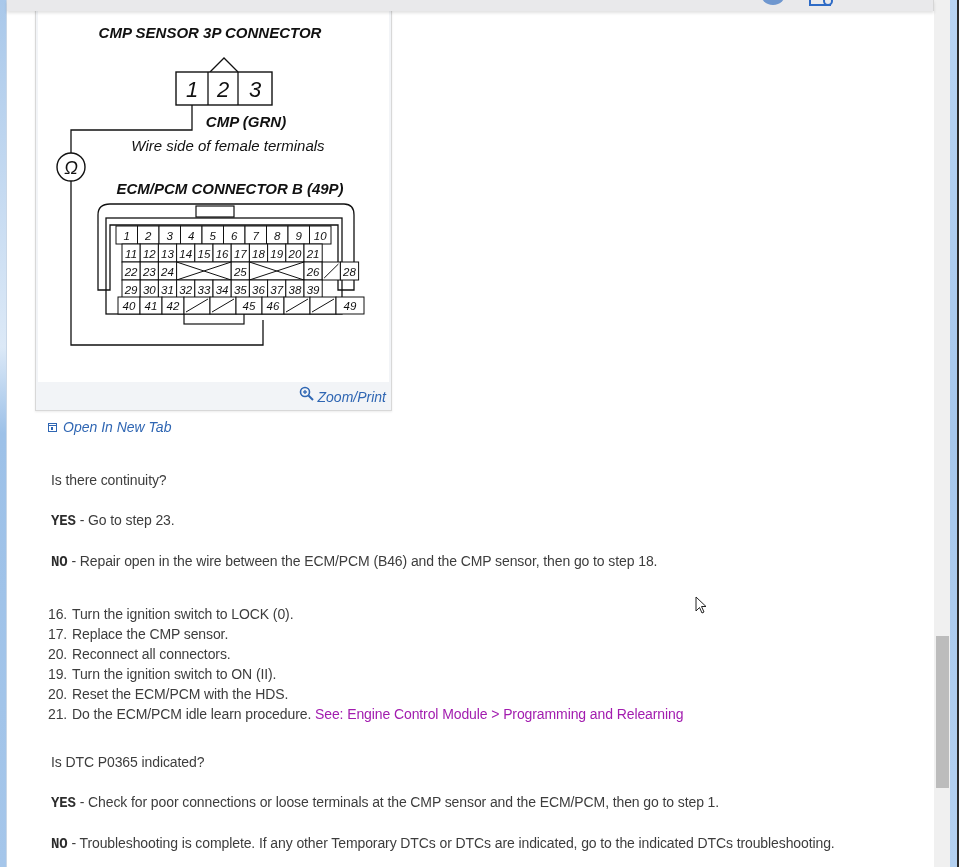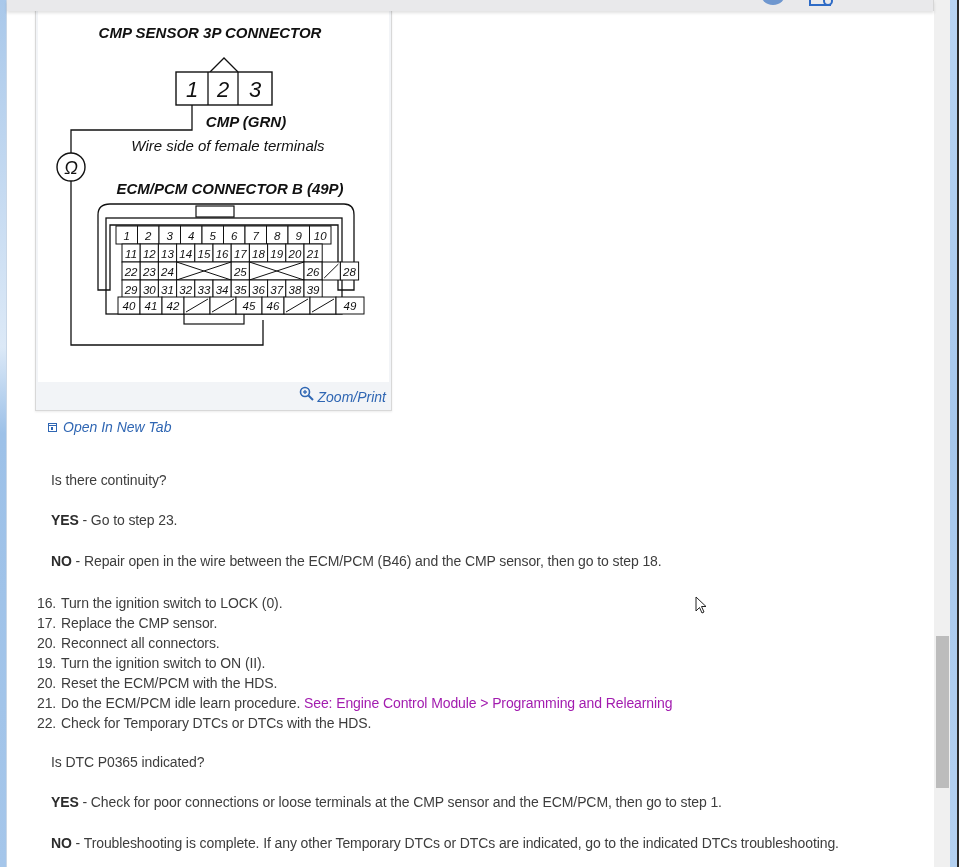--- a/index.html
+++ b/index.html
@@ -87,22 +87,22 @@
   }
   .zoom-print .zoom-label { margin-top: 3px; }
   .mag-icon { width: 16px; height: 16px; }
 
   
   .content {
     position: absolute; left: 0; top: 0; width: 927px;
     font-size: 14px; color: #3d3d3d; letter-spacing: -0.1px;
   }
   .para { position: absolute; left: 51px; white-space: nowrap; }
-  .para b { color: #2c2c2c; font-weight: bold; }
-  .steps { position: absolute; left: 36px; top: 593px; margin: 1px; padding: 0; list-style: none; }
+  .para b { color: #2c2c2c; font-weight: bold; font-family: Liberation Mono, monospace; }
+  .steps { position: absolute; left: 36px; top: 593px; margin: 12px; padding: 0; list-style: none; }
   .steps li { height: 20px; line-height: 18px; white-space: nowrap; }
   .steps .num { display: inline-block; width: 24px; }
   .link { color: #a21caf; cursor: pointer; }
 
   .cursor { position: absolute; left: 695px; top: 596px; }
 </style>
 </head>
 <body>
 
 <div class="win-edge-left"></div>
@@ -274,21 +274,20 @@
     <b>NO</b><span> - Repair open in the wire between the ECM/PCM (B46) and the CMP sensor, then go to step 18.</span>
   </div>
 
   <ol class="steps">
     <li><span class="num">16.</span><span>Turn the ignition switch to LOCK (0).</span></li>
     <li><span class="num">17.</span><span>Replace the CMP sensor.</span></li>
     <li><span class="num">20.</span><span>Reconnect all connectors.</span></li>
     <li><span class="num">19.</span><span>Turn the ignition switch to ON (II).</span></li>
     <li><span class="num">20.</span><span>Reset the ECM/PCM with the HDS.</span></li>
     <li><span class="num">21.</span><span>Do the ECM/PCM idle learn procedure. </span><span class="link">See: Engine Control Module &gt; Programming and Relearning</span></li>
-    <li><span class="num">22.</span><span>Check for Temporary DTCs or DTCs with the HDS.</span></li>
   </ol>
 
   <div class="para" style="top:754px">Is DTC P0365 indicated?</div>
   <div class="para" style="top:794px">
     <b>YES</b><span> - Check for poor connections or loose terminals at the CMP sensor and the ECM/PCM, then go to step 1.</span>
   </div>
   <div class="para" style="top:835px">
     <b>NO</b><span> - Troubleshooting is complete. If any other Temporary DTCs or DTCs are indicated, go to the indicated DTCs troubleshooting.</span>
   </div>
 </div>

